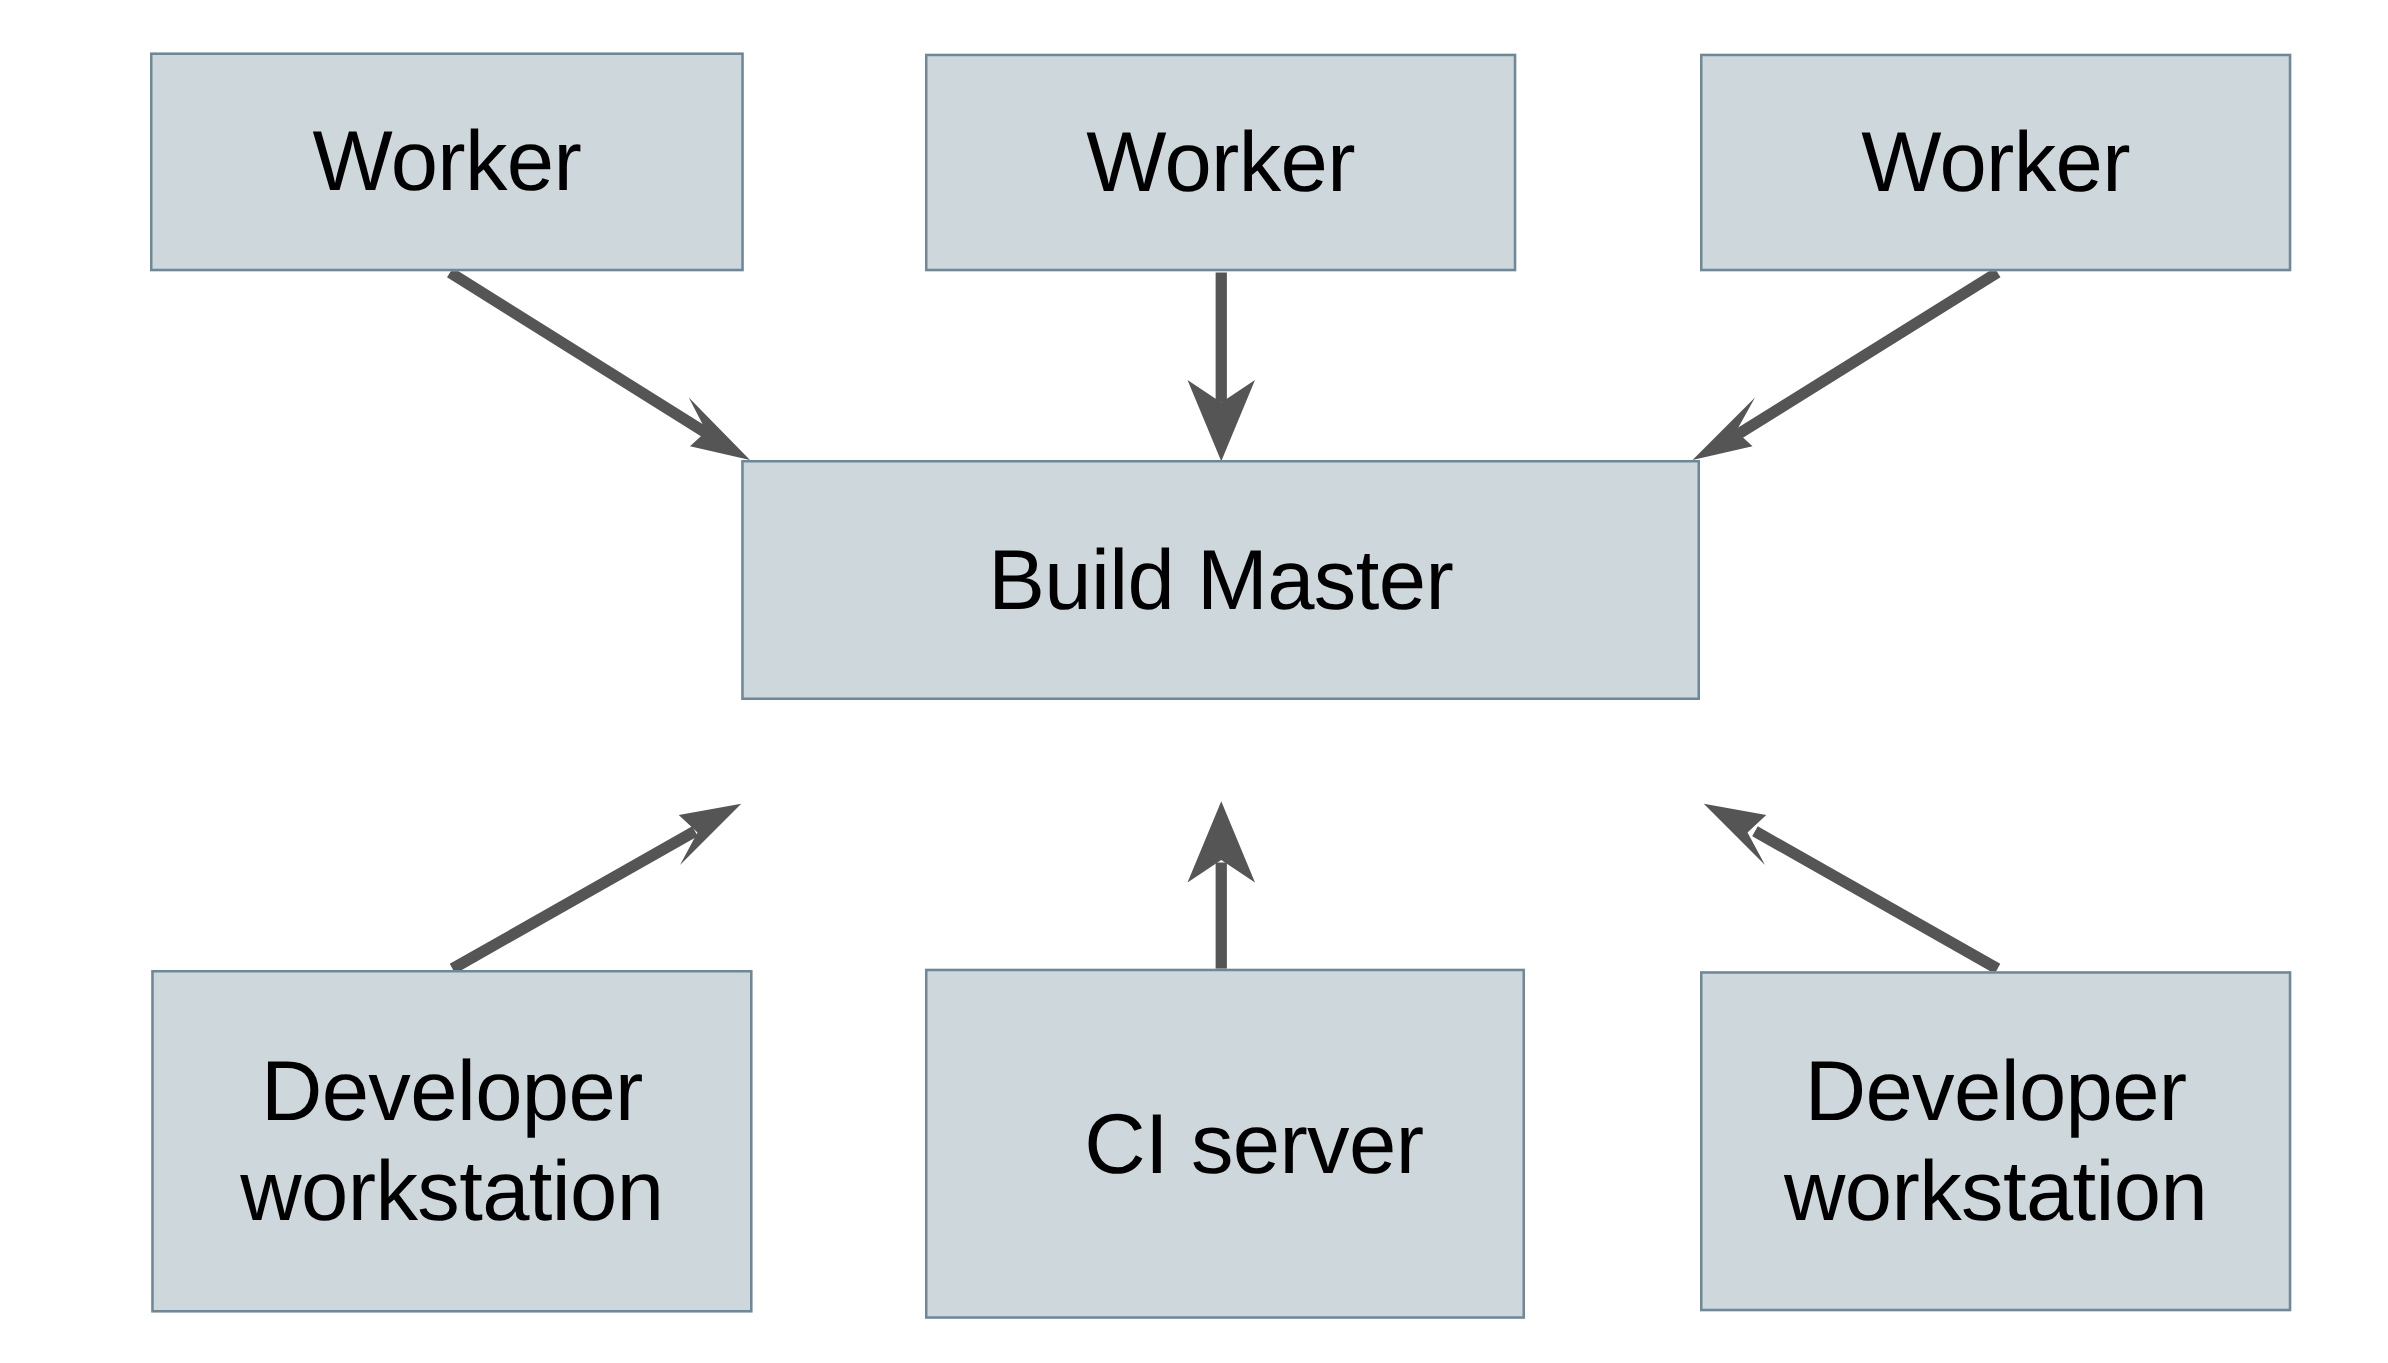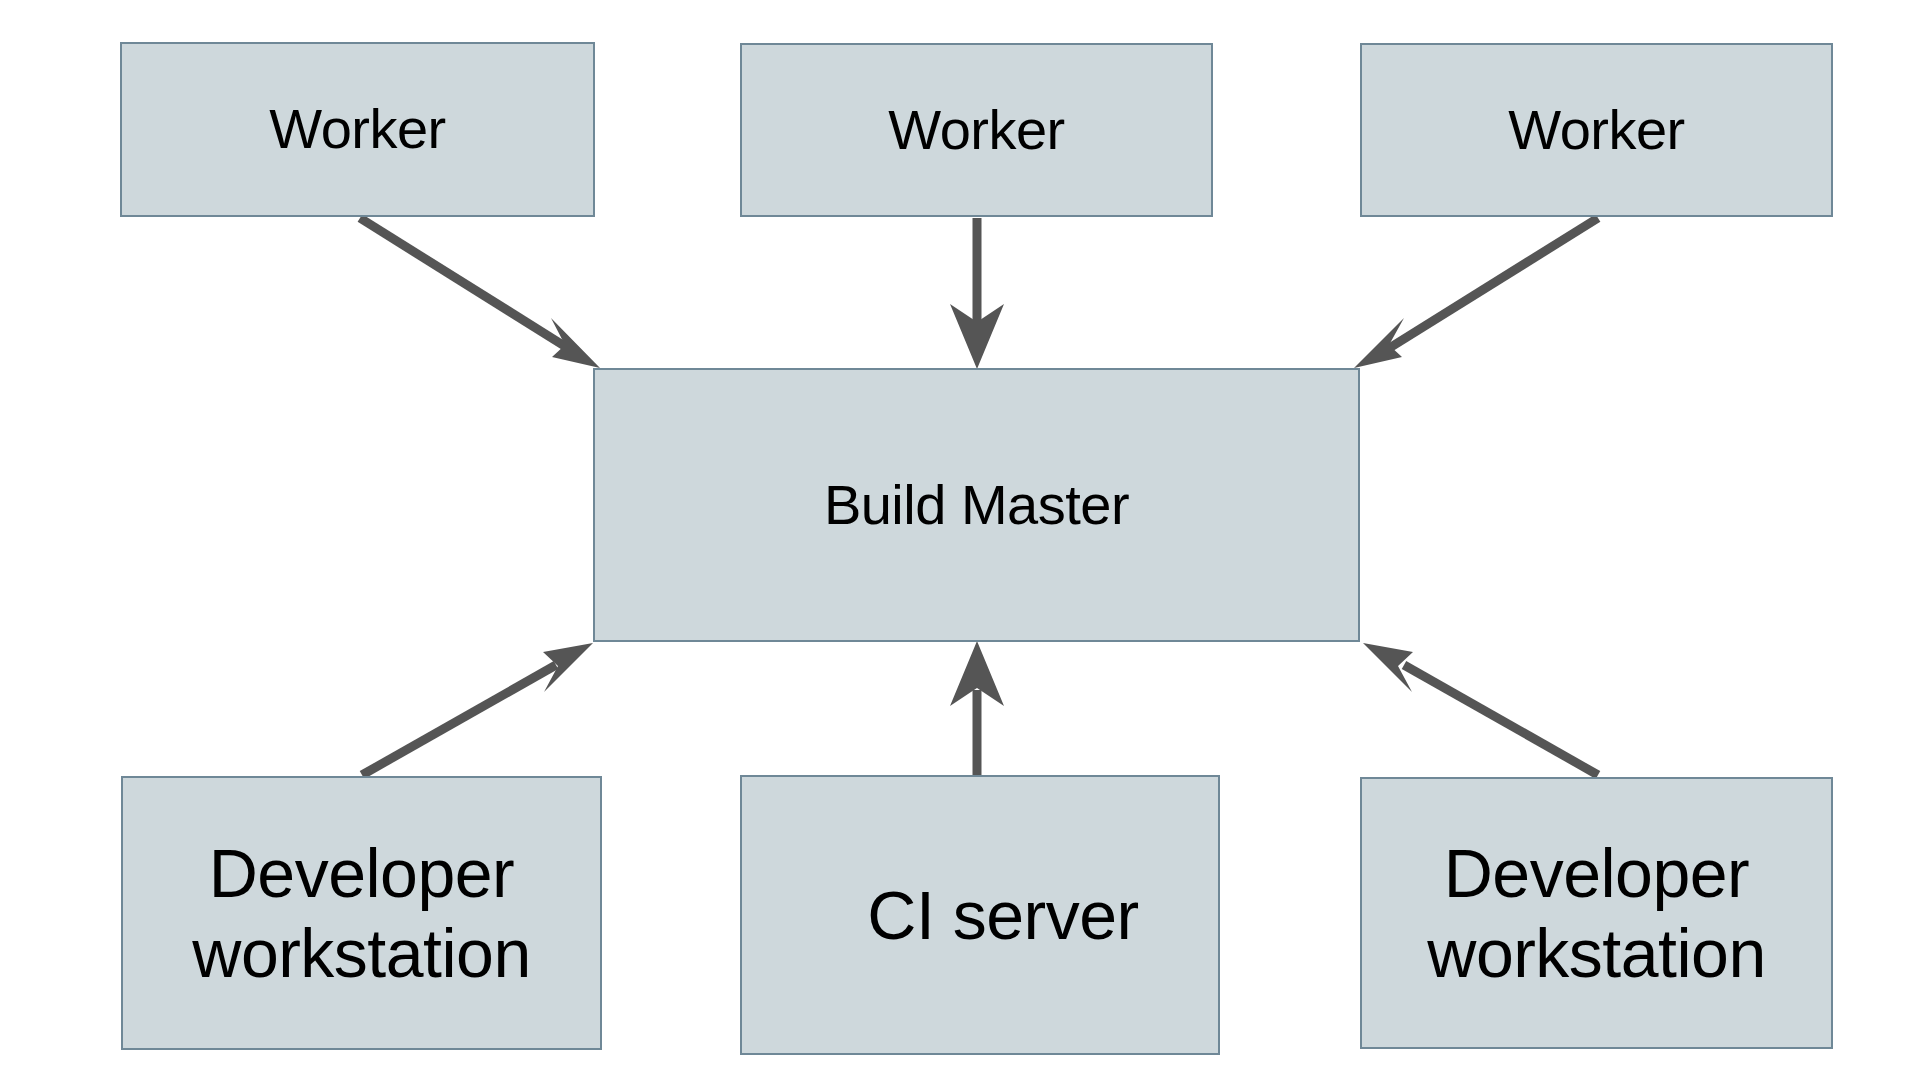--- a/index.html
+++ b/index.html
@@ -28,21 +28,21 @@
     text-align: center;
   }
   .node-label {
     font-family: "Liberation Sans", sans-serif;
     color: #000000;
     font-weight: 400;
     line-height: 1.18;
     white-space: pre-line;
     letter-spacing: -0.5px;
   }
-  .size-lg { font-size: 56px; }
+  .size-lg { font-size: 68px; }
   .size-md { font-size: 68px; }
   #edges {
     position: absolute;
     left: 0;
     top: 0;
     width: 1910px;
     height: 1090px;
     pointer-events: none;
   }
 </style>
@@ -89,21 +89,21 @@
   </div>
 
   <div class="node" style="left: 740px; top: 43px; width: 473px; height: 174px; background: rgb(206, 216, 220); border-color: rgb(111, 136, 151);">
     <span class="node-label size-lg" style="color: rgb(0, 0, 0);">Worker</span>
   </div>
 
   <div class="node" style="left: 1360px; top: 43px; width: 473px; height: 174px; background: rgb(206, 216, 220); border-color: rgb(111, 136, 151);">
     <span class="node-label size-lg" style="color: rgb(0, 0, 0);">Worker</span>
   </div>
 
-  <div class="node" style="left: 593px; top: 368px; width: 767px; height: 274px; background: rgb(206, 216, 220); border-color: rgb(111, 136, 151);">
+  <div class="node" style="left: 593px; top: 368px; width: 767px; height: 192px; background: rgb(206, 216, 220); border-color: rgb(111, 136, 151);">
     <span class="node-label size-lg" style="color: rgb(0, 0, 0);">Build Master</span>
   </div>
 
   <div class="node" style="left: 121px; top: 776px; width: 481px; height: 274px; background: rgb(206, 216, 220); border-color: rgb(111, 136, 151);">
     <span class="node-label size-md" style="color: rgb(0, 0, 0);">Developer
 workstation</span>
   </div>
 
   <div class="node" style="left: 740px; top: 775px; width: 480px; height: 280px; background: rgb(206, 216, 220); border-color: rgb(111, 136, 151);">
     <span class="node-label size-md" style="color: rgb(0, 0, 0); margin-left: 46px;">CI server</span>

